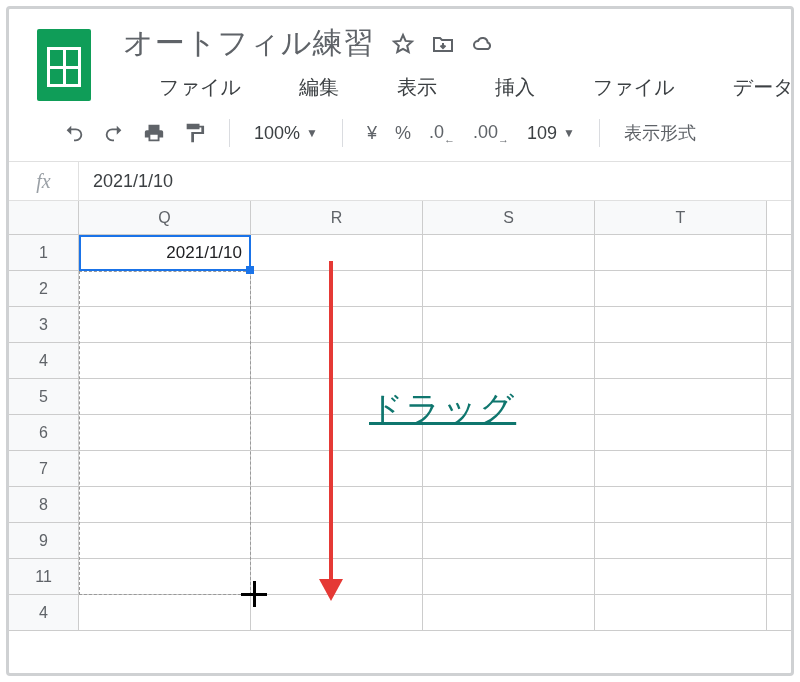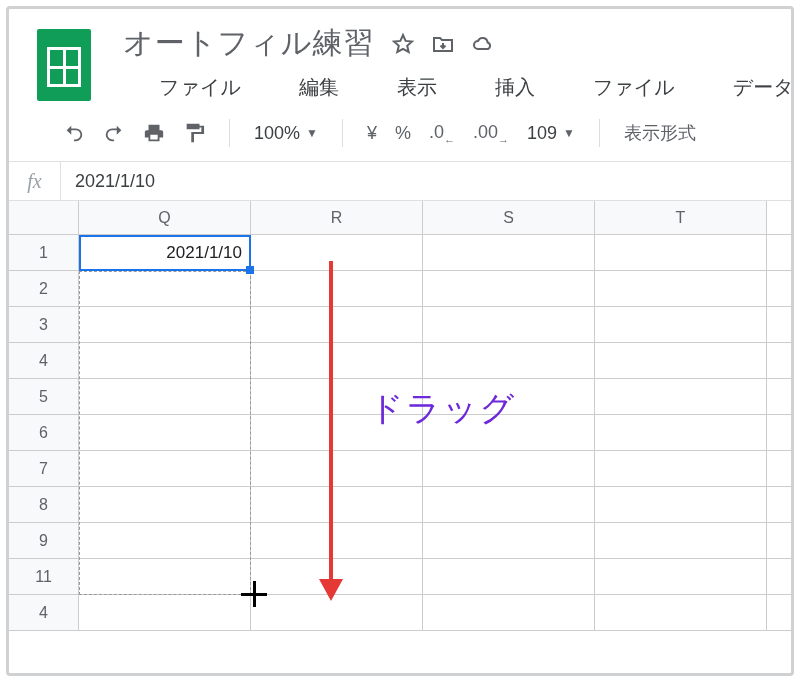--- a/index.html
+++ b/index.html
@@ -79,21 +79,21 @@
 
   
   .fx-bar {
     display:flex; align-items:center;
     border-top:1px solid #e0e0e0;
     border-bottom:1px solid #e0e0e0;
     height:40px;
     font-size:18px;
   }
   .fx-label {
-    width:52px; text-align:center;
+    width:70px; text-align:center;
     font-style: italic;
     color:#9aa0a6;
     font-family: Georgia, serif;
     border-right:1px solid #e0e0e0;
     line-height:40px;
     font-size:20px;
   }
   .fx-input {
     flex:1; border:none; outline:none;
     font-size:18px; color:#3c4043;
@@ -170,22 +170,23 @@
     content:"";
     position:absolute;
     background:#000;
   }
   .cross-cursor::before { left:0; right:0; top:50%; height:3px; margin-top:-1.5px;}
   .cross-cursor::after  { top:0; bottom:0; left:50%; width:3px; margin-left:-1.5px;}
 
   
   .annot { position:absolute; z-index:7; }
   .annot-text {
-    color:#6d28d9; font-size:34px; font-weight:400;
+    color:#0f766e; font-size:34px; font-weight:400;
     letter-spacing:2px;
+    text-decoration:underline;
   }
   .arrow-line {
     position:absolute; width:4px; background:#e53935;
   }
   .arrow-head {
     position:absolute; width:0; height:0;
     border-left:12px solid transparent;
     border-right:12px solid transparent;
     border-top:22px solid #e53935;
   }

